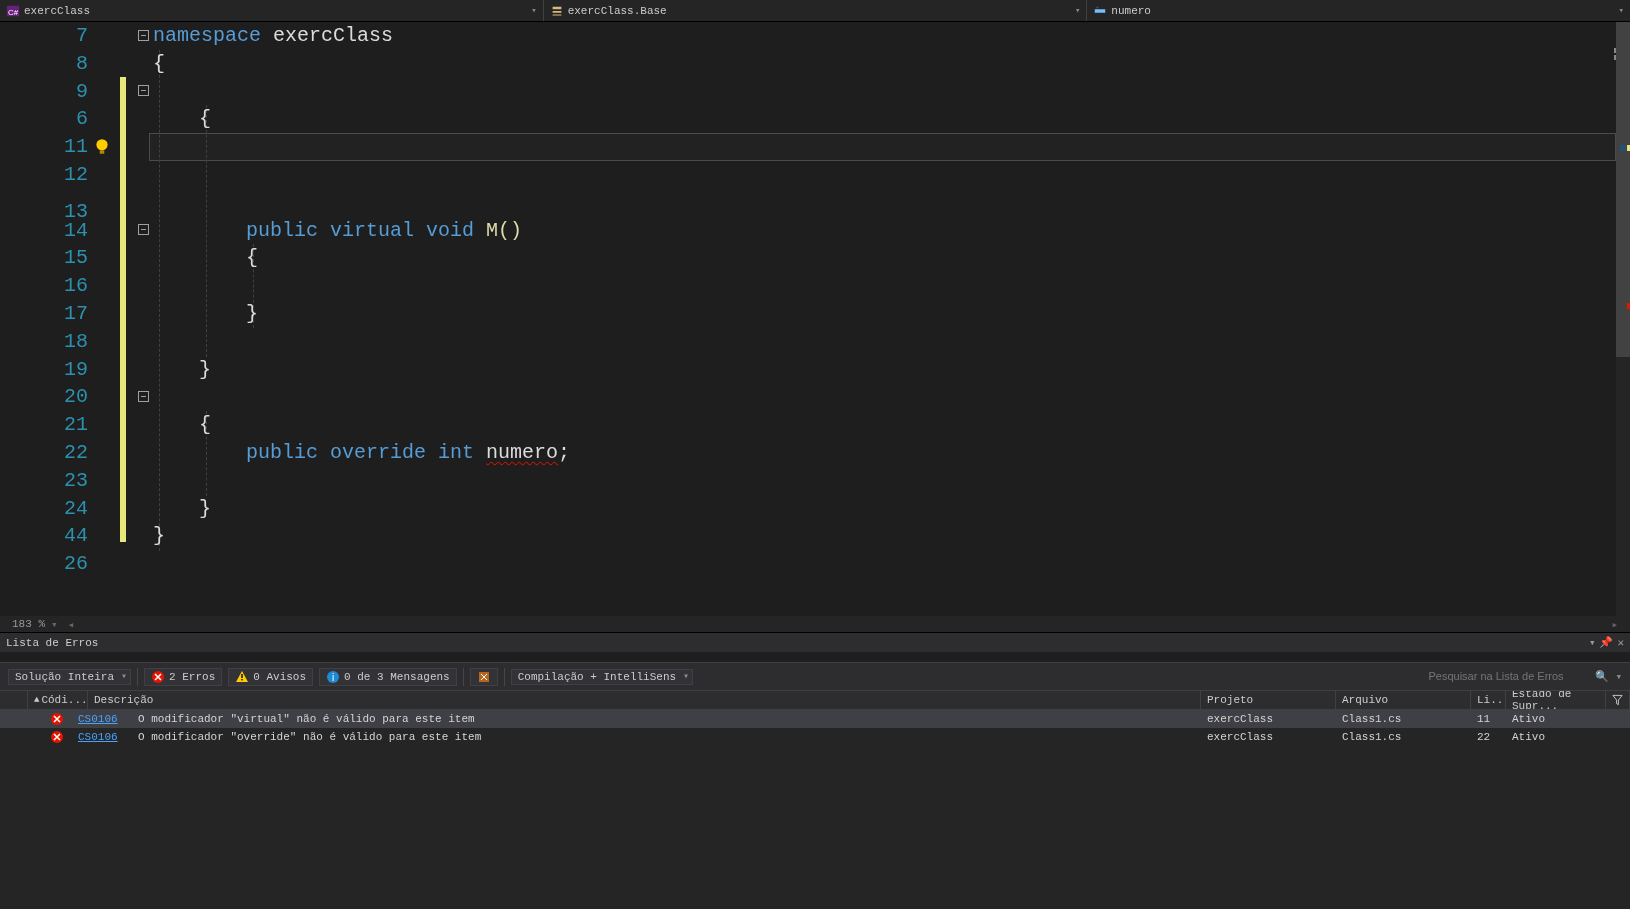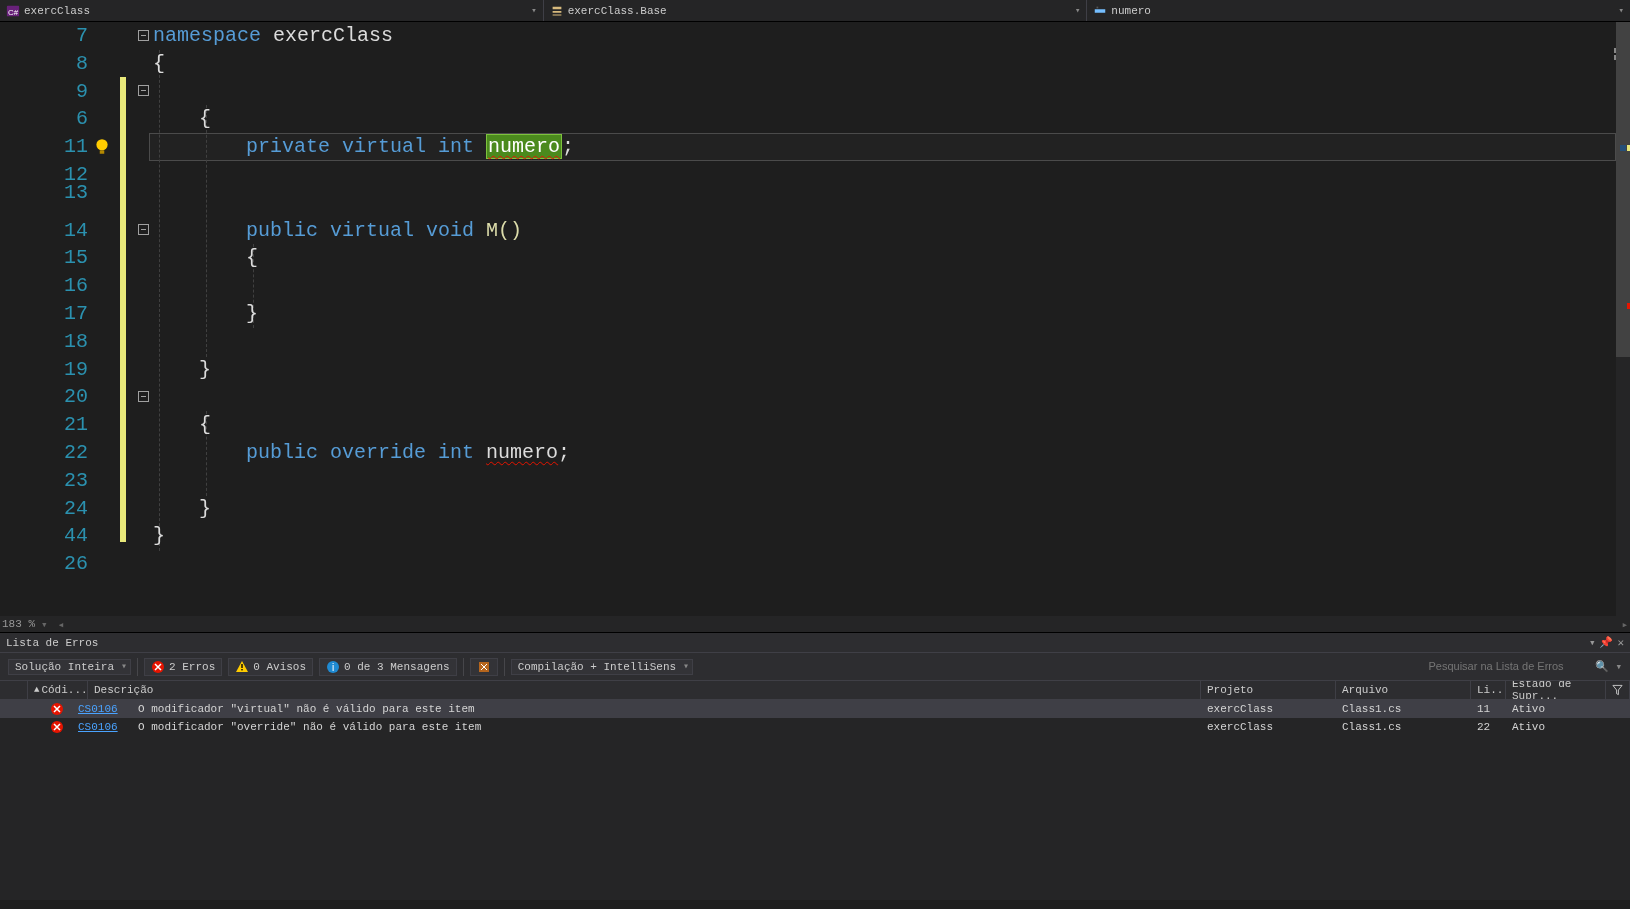--- a/index.html
+++ b/index.html
@@ -23,29 +23,29 @@
   .hl-line { position:absolute; left:149px; right:14px; height:27.8px; border:1px solid #4b4b4b; background:rgba(255,255,255,0.02); }
   .sel-box-green { background:#4b8a1d; border:1px solid #7ec23e; color:#fff; padding:0 1px; }
   .squiggle { text-decoration:underline wavy #e51400; text-decoration-thickness:1px; text-underline-offset:3px; }
   .kw { color:#569cd6; }
   .typ { color:#4ec9b0; }
   .pln { color:#dcdcdc; }
   .mth { color:#dcdcaa; }
   .scroll-v { position:absolute; right:0; top:22px; width:14px; height:594px; background:#252526; }
   .scroll-thumb-v { position:absolute; right:0; top:0; width:14px; height:335px; background:#424242; }
   .ov-mark { position:absolute; right:0; width:3px; height:6px; }
-  .scroll-h { height:16px; background:#252526; display:flex; align-items:center; font-size:11px; color:#999; padding:0 2px; }
+  .scroll-h { height:16px; background:#252526; display:flex; align-items:center; font-size:11px; color:#999; padding:0 12px; }
   .split-icon { position:absolute; right:4px; top:26px; width:12px; height:12px; color:#888; }
   
   .guide { position:absolute; width:0; border-left:1px dashed #404040; }
   
   .panel-title { height:20px; background:#2d2d30; display:flex; align-items:center; padding:0 6px; font-size:11px; color:#ccc; border-top:1px solid #000; }
   .panel-title .sp { margin-left:auto; display:flex; gap:4px; }
   .panel-title .sp span { cursor:pointer; color:#999; }
-  .toolbar { height:28px; background:#2d2d30; display:flex; align-items:center; gap:6px; padding:8px 8px; font-size:11px; border-top:1px solid #3f3f46; }
+  .toolbar { height:28px; background:#2d2d30; display:flex; align-items:center; gap:6px; padding:8px 8px; font-size:11px; border-top:1px solid #3f3f46;margin-top:10px; }
   .combo { background:#333337; border:1px solid #3f3f46; padding:1px 16px 1px 6px; color:#ccc; cursor:pointer; position:relative; }
   .combo::after { content:"▾"; position:absolute; right:3px; top:0px; font-size:10px; color:#888; }
   .chip { background:#333337; border:1px solid #3f3f46; padding:1px 6px; display:flex; align-items:center; gap:4px; color:#ccc; cursor:pointer; }
   .vdiv { width:1px; height:18px; background:#46464a; }
   .search { margin-left:auto; color:#888; position:relative; }
   .search input { background:transparent; border:none; color:#ccc; width:160px; font-size:11px; outline:none; }
   .grid-header { display:flex; height:20px; background:#2d2d30; border-top:1px solid #3f3f46; border-bottom:1px solid #3f3f46; font-size:11px; }
   .gh { padding:2px 6px; color:#ccc; border-right:1px solid #3f3f46; display:flex; align-items:center; overflow:hidden; }
   .grid-row { display:flex; height:18px; font-size:11px; align-items:center;padding-left:44px; }
   .grid-row.sel { background:#3f3f46; }
@@ -87,21 +87,21 @@
 
   <div class="changebar" style="top:55px; height:465px;"></div>
 
   <div class="gutter">
     <div class="lineno" style="top:0px">7</div>
     <div class="lineno" style="top:27.8px">8</div>
     <div class="lineno" style="top:55.6px">9</div>
     <div class="lineno" style="top:83.4px">6</div>
     <div class="lineno" style="top:111.2px">11</div>
     <div class="lineno" style="top:139px">12</div>
-    <div class="lineno" style="top:157px">13</div>
+    <div class="lineno" style="top:176px">13</div>
     <div class="lineno" style="top:194.6px">14</div>
     <div class="lineno" style="top:222.4px">15</div>
     <div class="lineno" style="top:250.2px">16</div>
     <div class="lineno" style="top:278px">17</div>
     <div class="lineno" style="top:305.8px">18</div>
     <div class="lineno" style="top:333.6px">19</div>
     <div class="lineno" style="top:361.4px">20</div>
     <div class="lineno" style="top:389.2px">21</div>
     <div class="lineno" style="top:417px">22</div>
     <div class="lineno" style="top:444.8px">23</div>
@@ -124,21 +124,20 @@
 
   <div class="guide" style="left:159px; top:27.8px; height:501px"></div>
   <div class="guide" style="left:206px; top:83.4px; height:252px"></div>
   <div class="guide" style="left:206px; top:389px; height:85px"></div>
   <div class="guide" style="left:253px; top:222.4px; height:84px"></div>
 
   <div class="code-area">
     <div class="code-line" style="top:0px"><span style="padding-left:38px"></span><span class="kw">namespace</span><span> </span><span class="pln">exercClass</span></div>
     <div class="code-line" style="top:27.8px"><span style="padding-left:38px"></span><span class="pln">{</span></div>
     <div class="code-line" style="top:83.4px"><span style="padding-left:84px"></span><span class="pln">{</span></div>
-    <div class="code-line" style="top:111.2px"><span style="padding-left:131px"></span><span class="kw">private</span><span> </span><span class="kw">virtual</span><span> </span><span class="kw">int</span><span> </span><span class="sel-box-green squiggle">numero</span><span class="pln">;</span></div>
     <div class="code-line" style="top:139px"></div>
     <div class="code-line" style="top:166.8px"></div>
     <div class="code-line" style="top:194.6px"><span style="padding-left:131px"></span><span class="kw">public</span><span> </span><span class="kw">virtual</span><span> </span><span class="kw">void</span><span> </span><span class="mth">M()</span></div>
     <div class="code-line" style="top:222.4px"><span style="padding-left:131px"></span><span class="pln">{</span></div>
     <div class="code-line" style="top:250.2px"></div>
     <div class="code-line" style="top:278px"><span style="padding-left:131px"></span><span class="pln">}</span></div>
     <div class="code-line" style="top:305.8px"></div>
     <div class="code-line" style="top:333.6px"><span style="padding-left:84px"></span><span class="pln">}</span></div>
     <div class="code-line" style="top:389.2px"><span style="padding-left:84px"></span><span class="pln">{</span></div>
     <div class="code-line" style="top:417px"><span style="padding-left:131px"></span><span class="kw">public</span><span> </span><span class="kw">override</span><span> </span><span class="kw">int</span><span> </span><span class="pln squiggle">numero</span><span class="pln">;</span></div>

